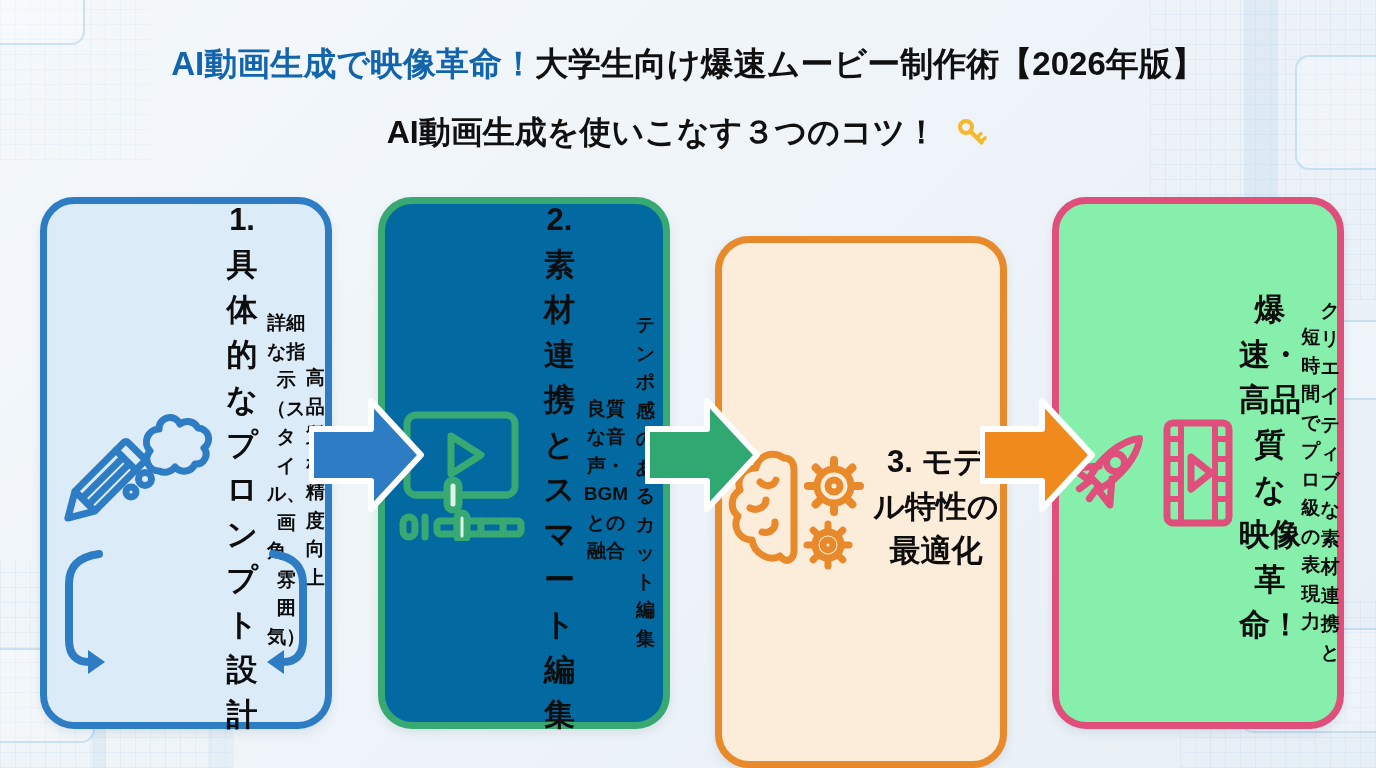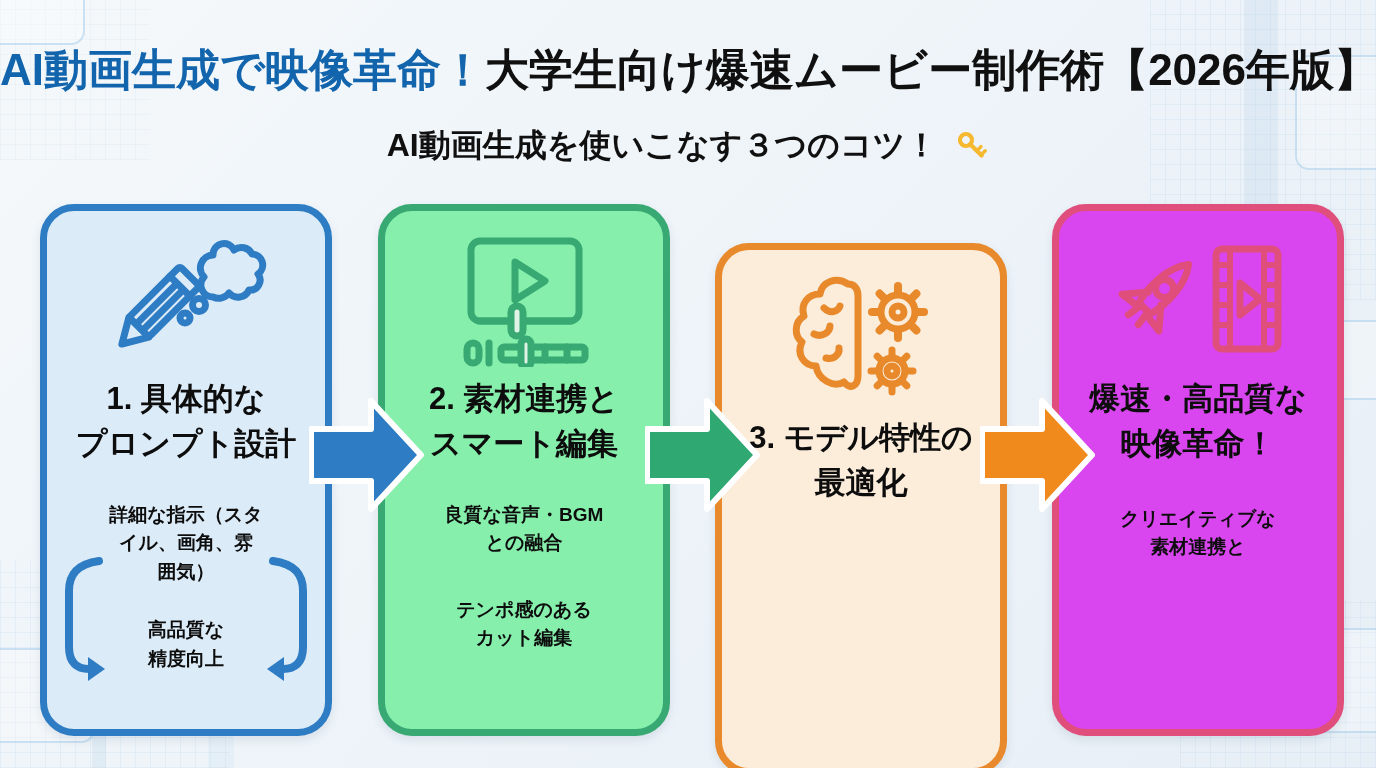--- a/index.html
+++ b/index.html
@@ -22,41 +22,41 @@
   .bg-rect {
     position:absolute;
     border:2px solid rgba(150,195,230,.45);
     border-radius:14px;
     background:rgba(255,255,255,.25);
   }
   .bg-band { position:absolute; background:rgba(185,213,235,.28); }
 
   
   .header { position:absolute; left:0; top:44px; width:1376px; text-align:center; }
-  .title { font-size:44px; font-weight:800; letter-spacing:0px; line-height:1.2; white-space:nowrap; }
+  .title { font-size:33px; font-weight:800; letter-spacing:0px; line-height:1.2; white-space:nowrap; }
   .title .accent { color:#1264ac; }
   .title .rest { color:#101010; }
   .subtitle {
     margin-top:27px; font-size:32px; font-weight:800; color:#101010;
     display:flex; align-items:center; justify-content:center; gap:18px;
   }
   .key-svg { width:34px; height:34px; transform:rotate(0deg); }
 
   
   .card {
-    position:absolute; top:204px; width:292px; height:532px;
+    position:absolute; top:197px; width:292px; height:532px;
     border-radius:34px; border-style:solid; border-width:7px;
     box-shadow:0 4px 10px rgba(60,90,120,.12);
-    display:flex; flex-direction:column; align-items:center;
+    display:flex; flex-direction:row; align-items:center;
     text-align:center;
   }
   .card.c1 { left:40px;  border-color:#2e7cc4; background:#dcebf8; }
-  .card.c2 { left:378px; border-color:#38a972; background:#86efac; }
+  .card.c2 { left:378px; border-color:#38a972; background:#0369a1; }
   .card.c3 { left:715px; border-color:#e88a2b; background:#fcecda;margin-top:39px; }
-  .card.c4 { left:1052px; border-color:#e04e7c; background:#d946ef; }
+  .card.c4 { left:1052px; border-color:#e04e7c; background:#86efac; }
 
   .card-icon { margin-top:24px; height:132px; display:flex; align-items:center; justify-content:center; }
   .card-title { margin-top:10px; font-size:31px; font-weight:800; line-height:1.45; white-space:pre-line; color:#0d0d0d;}
   .card-body  { font-size:19px; font-weight:800; line-height:1.5; white-space:pre-line; color:#0d0d0d;}
   .body1 { margin-top:34px; }
   .body2 { margin-top:38px; }
   .c1 .body2 { margin-top:30px; }
 
   
   .loop { position:absolute; top:344px; width:52px; height:130px; }
@@ -234,20 +234,22 @@
             <line x1="156" y1="50" x2="170" y2="50"></line>
           <line x1="156" y1="70" x2="170" y2="70"></line>
             <line x1="156" y1="90" x2="170" y2="90"></line>
         </g>
         <path d="M132,48 L152,64 L132,80 z"></path>
       </g>
     </svg>
   </div>
   <div class="card-title">爆速・高品質な
 映像革命！</div>
+  <div class="card-body body1">短時間でプロ級の
+表現力</div>
   <div class="card-body body2">クリエイティブな
 素材連携と</div>
 </div>
 
 <svg class="flow-arrow a1" viewBox="0 0 116 118">
   <polygon points="2,33 62,33 62,5 112,59 62,113 62,85 2,85" fill="#2e7cc4" stroke="#ffffff" stroke-width="6" stroke-linejoin="round"></polygon>
 </svg>
 <svg class="flow-arrow a2" viewBox="0 0 116 118">
   <polygon points="2,33 62,33 62,5 112,59 62,113 62,85 2,85" fill="#2fa871" stroke="#ffffff" stroke-width="6" stroke-linejoin="round"></polygon>
 </svg>

